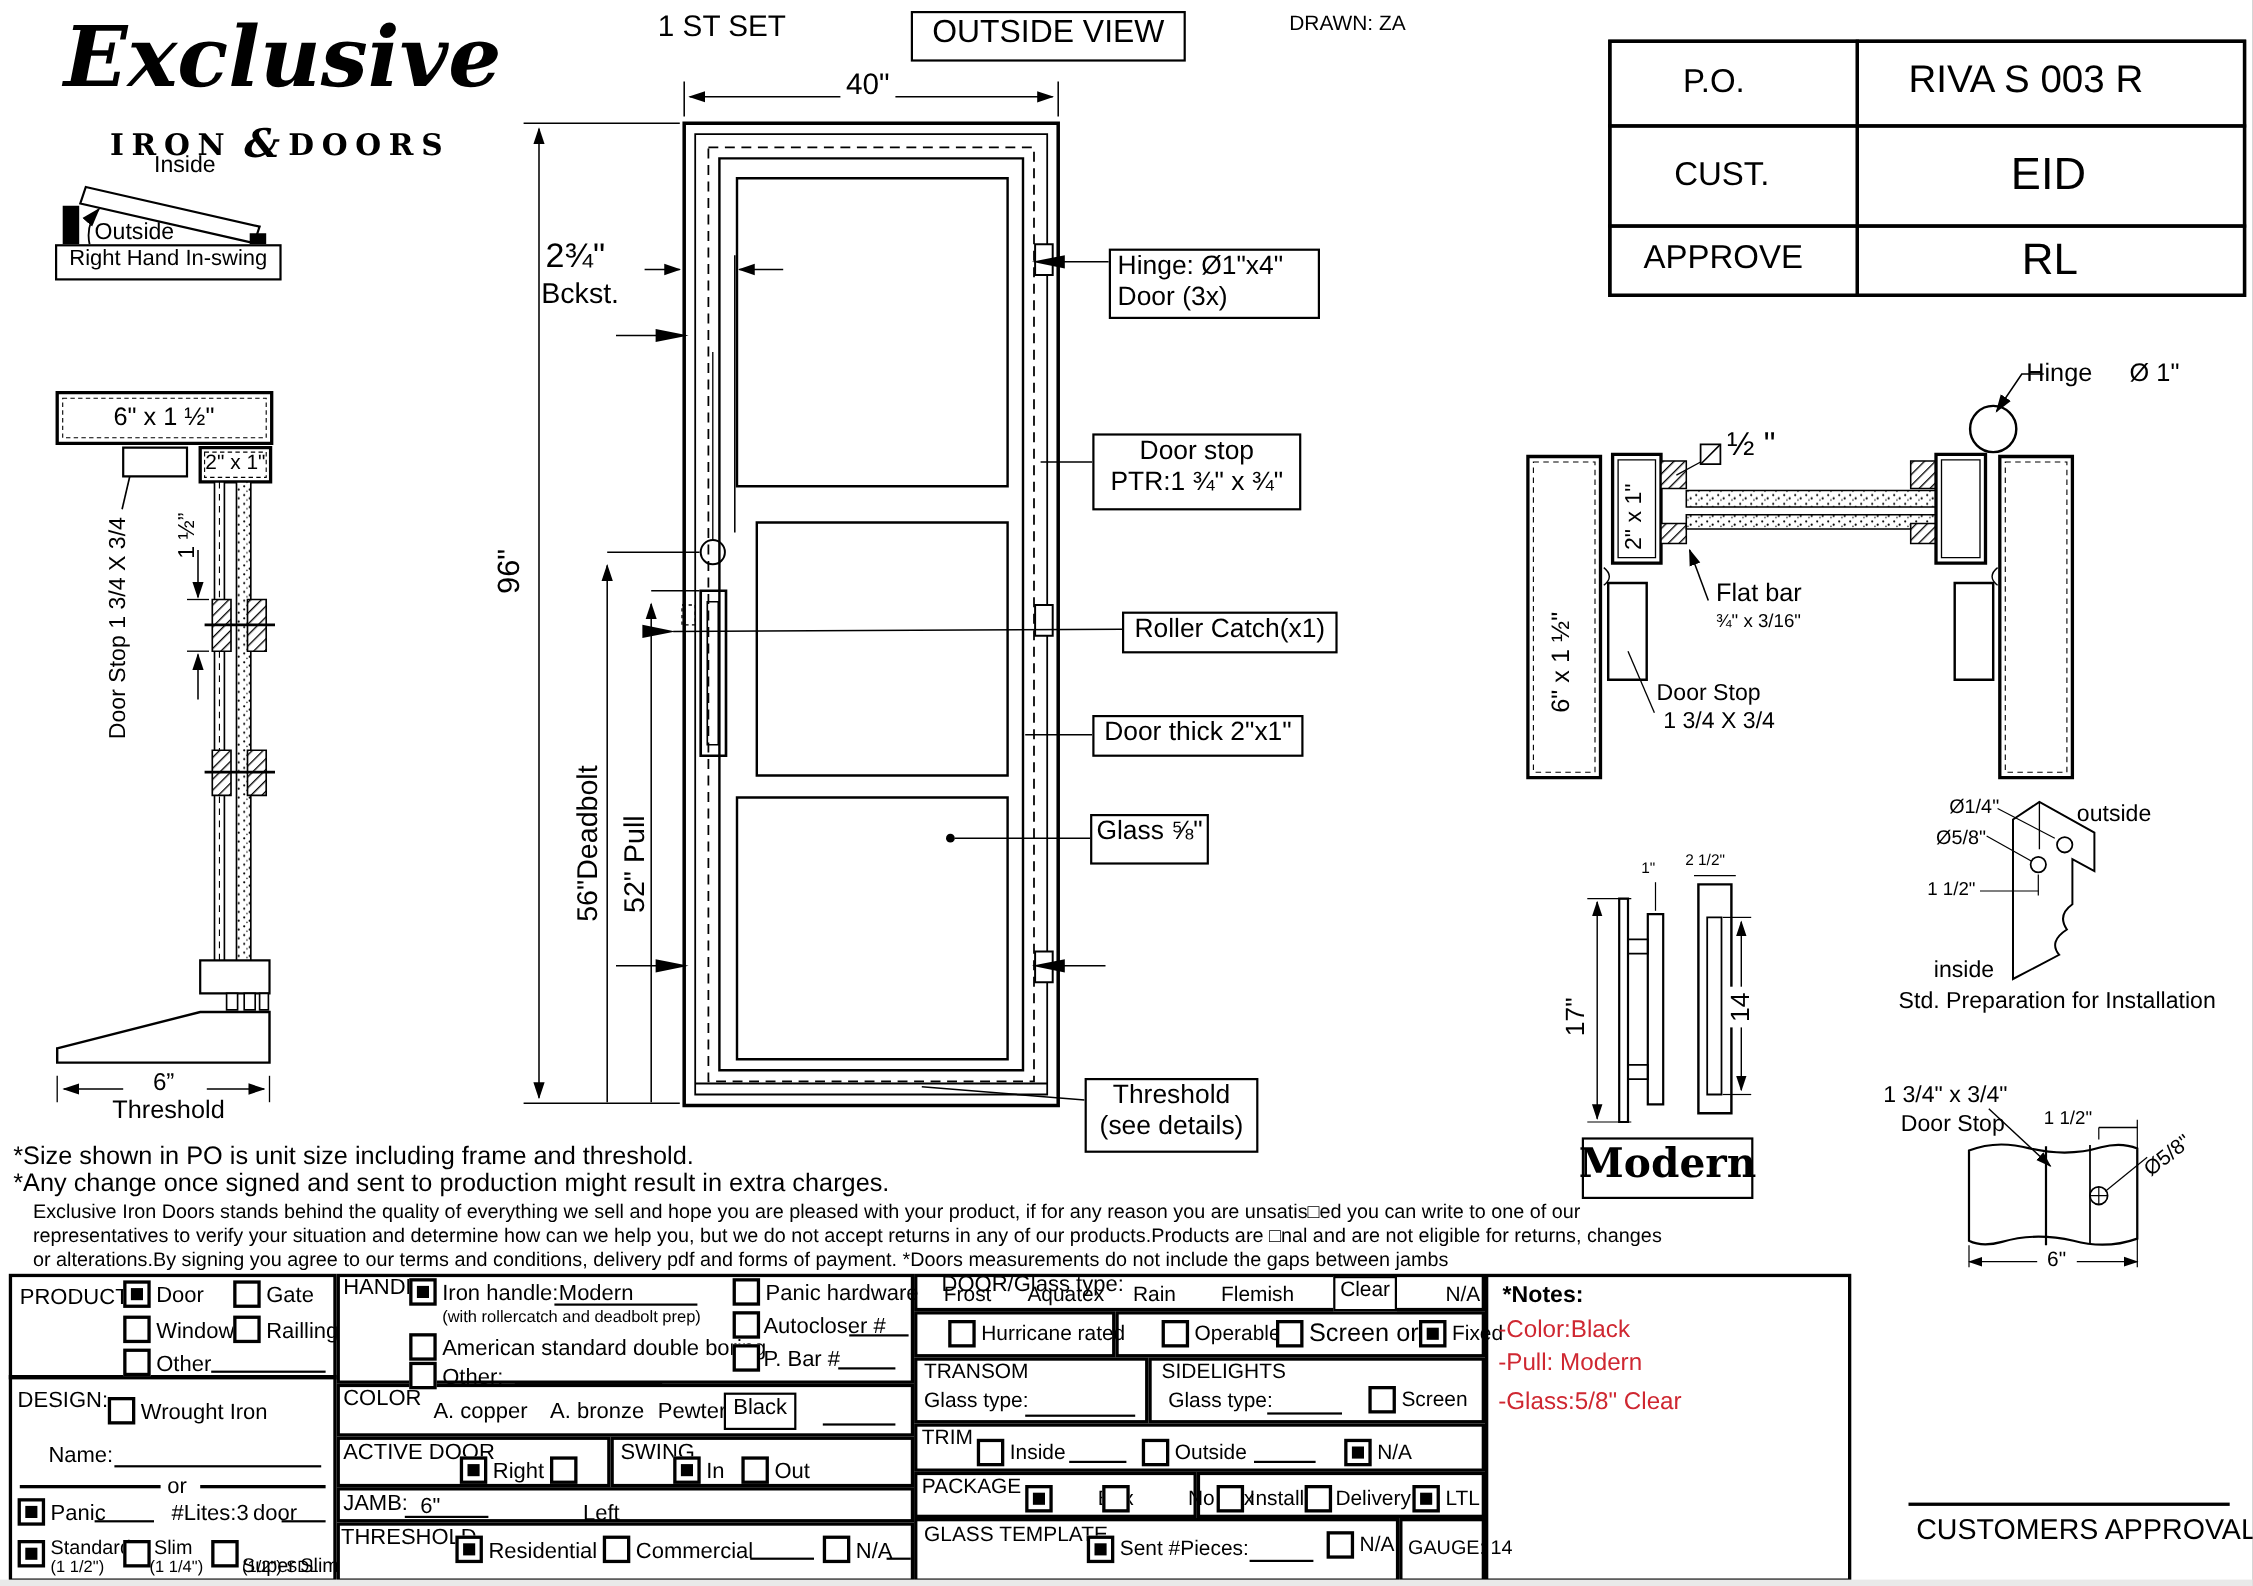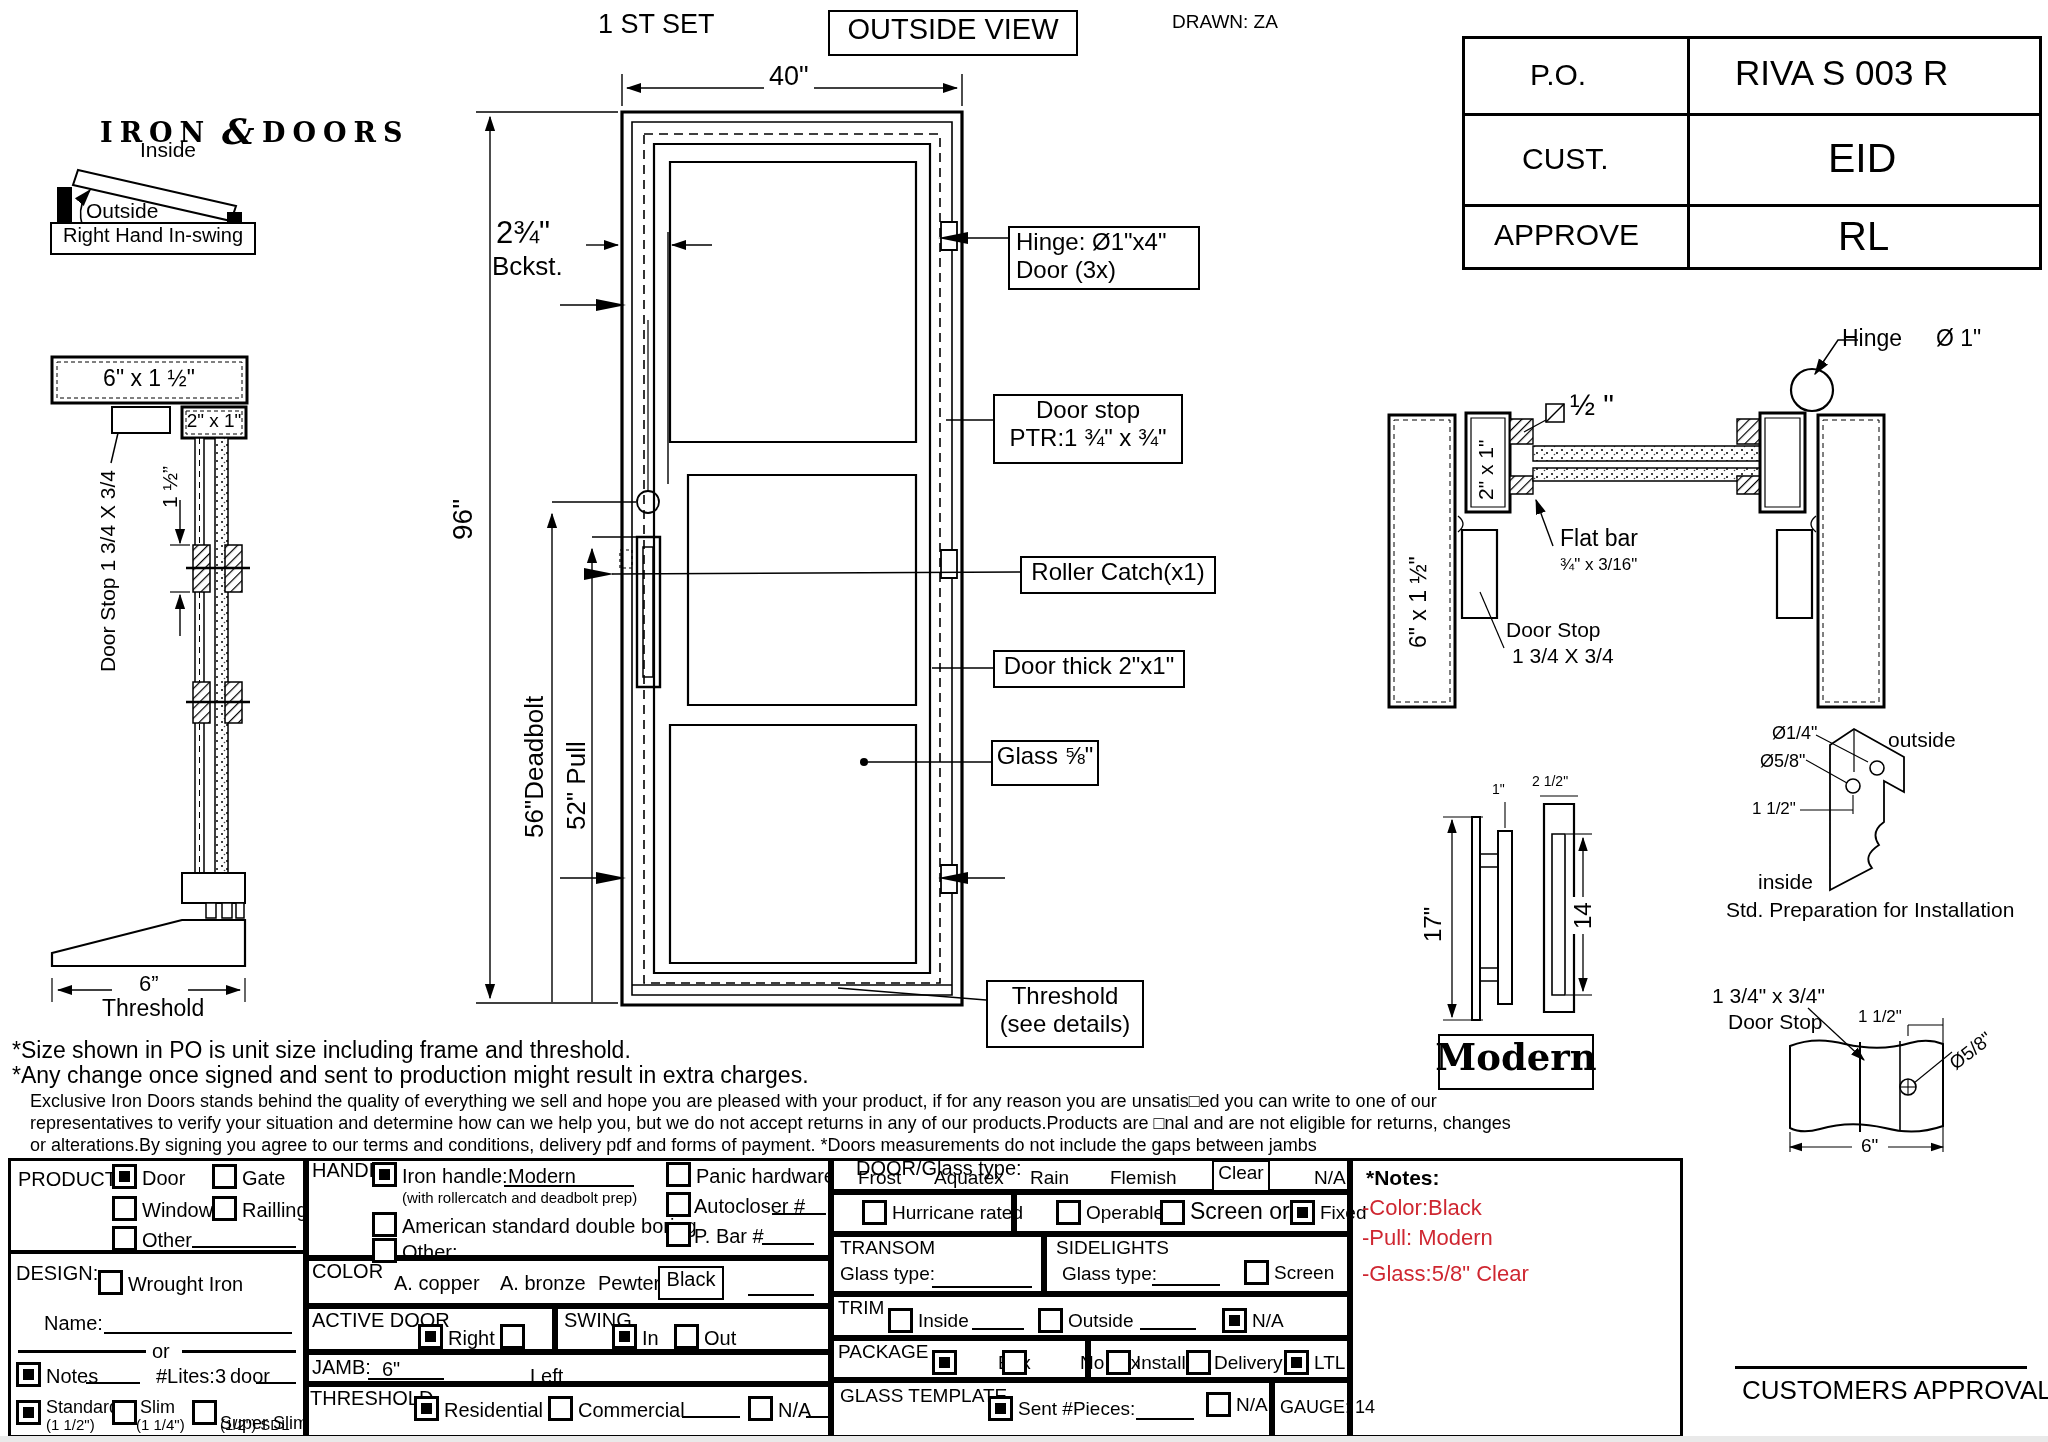--- a/index.html
+++ b/index.html
@@ -218,20 +218,21 @@
     <line x1="1908" y1="1025" x2="1908" y2="1036" stroke-width="1.1"></line>
     <line x1="1908" y1="1025" x2="1943" y2="1025" stroke-width="1.2"></line>
     <line x1="1952" y1="1052" x2="1914" y2="1083" stroke-width="1.1"></line>
     <line x1="1790" y1="1147" x2="1852" y2="1147" stroke-width="1.2" marker-start="url(#ar)"></line>
     <line x1="1888" y1="1147" x2="1943" y2="1147" stroke-width="1.2" marker-end="url(#ar)"></line>
     <line x1="1790" y1="1132" x2="1790" y2="1152" stroke-width="1.1"></line>
     <line x1="1808" y1="1008" x2="1864" y2="1060" stroke-width="1.3" marker-end="url(#ar)"></line>
   </g>
 </svg>
 
+<div class="t brand" style="left:58px;top:10px;font-size:76px;">Exclusive</div>
 <div class="t serifb" style="left:100px;top:118px;font-size:27px;letter-spacing:7px;">IRON</div>
 <div class="t brand" style="left:222px;top:112px;font-size:36px;">&amp;</div>
 <div class="t serifb" style="left:262px;top:118px;font-size:27px;letter-spacing:7px;">DOORS</div>
 
 <div class="t" style="left:598px;top:10px;font-size:27px;">1 ST SET</div>
 <div class="bx" style="left:828px;top:10px;width:246px;height:42px;font-size:29px;">
       <span>OUTSIDE VIEW</span>
     </div>
 <div class="t" style="left:1172px;top:12px;font-size:19px;">DRAWN: ZA</div>
 
@@ -363,21 +364,21 @@
 
 <div class="t" style="left:16px;top:1262px;font-size:20px;">DESIGN:</div>
 <span class="cb" style="left:98px;top:1270px;"></span>
 <div class="t" style="left:128px;top:1273px;font-size:20px;">Wrought Iron</div>
 <div class="t" style="left:44px;top:1312px;font-size:20px;">Name:</div>
 <div class="u" style="left:104px;top:1332px;width:188px;"></div>
 <div class="u" style="left:18px;top:1350px;width:128px;border-bottom-width:3px;"></div>
 <div class="t" style="left:152px;top:1340px;font-size:20px;">or</div>
 <div class="u" style="left:182px;top:1350px;width:114px;border-bottom-width:3px;"></div>
 <span class="cb on" style="left:16px;top:1362px;"></span>
-<div class="t" style="left:46px;top:1365px;font-size:20px;">Notes</div>
+<div class="t" style="left:46px;top:1365px;font-size:20px;">Panic</div>
 <div class="u" style="left:86px;top:1382px;width:54px;"></div>
 <div class="t" style="left:156px;top:1365px;font-size:20px;">#Lites:3</div>
 <div class="t" style="left:230px;top:1365px;font-size:20px;">door</div>
 <div class="u" style="left:256px;top:1382px;width:40px;"></div>
 <span class="cb on" style="left:16px;top:1400px;"></span>
 <div class="t" style="left:46px;top:1398px;font-size:18px;">Standard</div>
 <div class="t" style="left:46px;top:1417px;font-size:15px;">(1 1/2")</div>
 <span class="cb" style="left:112px;top:1400px;"></span>
 <div class="t" style="left:140px;top:1398px;font-size:18px;">Slim</div>
 <div class="t" style="left:136px;top:1417px;font-size:15px;">(1 1/4")</div>

